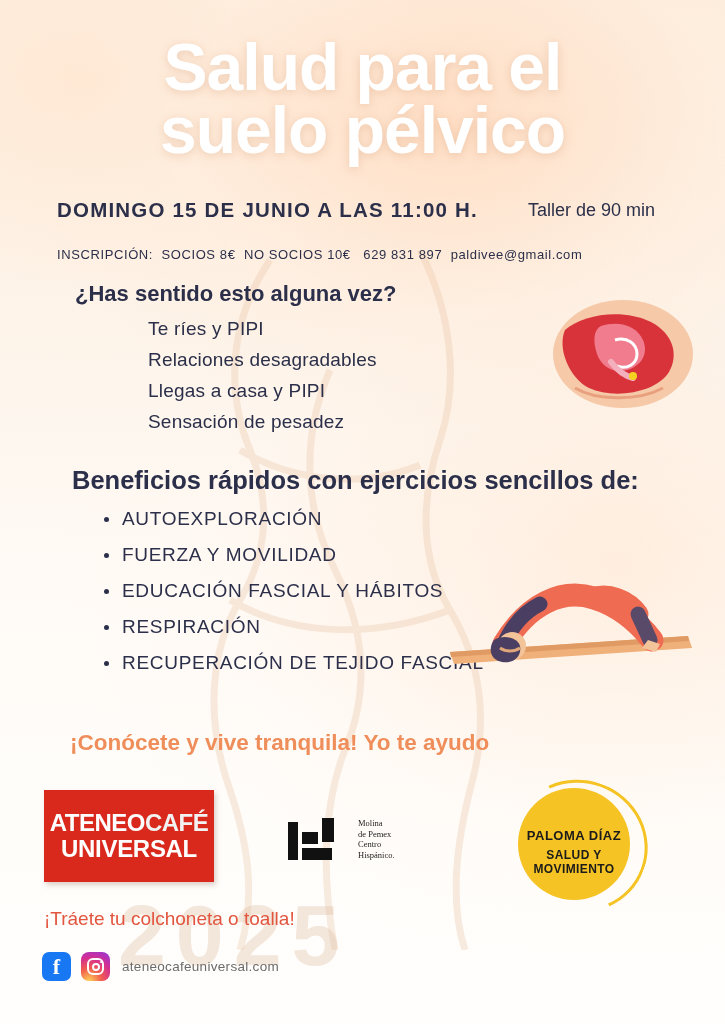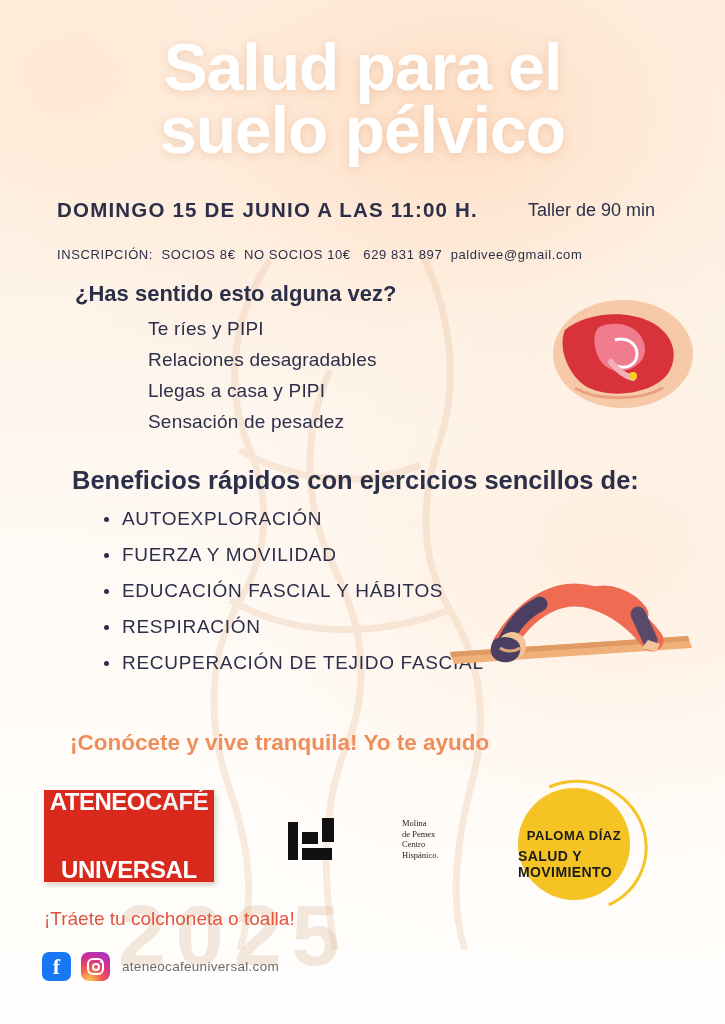--- a/index.html
+++ b/index.html
@@ -162,21 +162,21 @@
     position: absolute;
     left: 44px;
     top: 790px;
     width: 170px;
     height: 92px;
     background: #d9291c;
     box-shadow: 2px 3px 5px rgba(120,70,50,0.25);
     color: #ffffff;
     display: flex;
     flex-direction: column;
-    justify-content: space-between;
+    justify-content: center;
     align-items: center;
     line-height: 1.0;
   }
   .ateneo-line1 {
     font-size: 24px;
     font-weight: bold;
     letter-spacing: -0.5px;
   }
   .ateneo-line1 .cafe { color: #f2f2f2; font-weight: bold; }
   .ateneo-line2 {
@@ -202,21 +202,20 @@
     height: 42px;
   }
   .molina-text {
     position: absolute;
     left: 70px;
     top: 0px;
     font-family: "Liberation Serif", serif;
     font-size: 8.5px;
     line-height: 1.25;
     color: #1d1d1d;
-    margin-left: 44px;
   }
 
   
   .paloma-logo {
     position: absolute;
     left: 504px;
     top: 782px;
     width: 162px;
     height: 118px;
   }
@@ -250,21 +249,22 @@
     font-size: 13px;
     font-weight: bold;
     letter-spacing: 0.5px;
     color: #1b1b1b;
   }
   .paloma-sub {
     position: absolute;
     left: 14px;
     top: 66px;
     width: 112px;
-    font-size: 14px;
+    text-align: center;
+    font-size: 12px;
     font-weight: bold;
     letter-spacing: 0.4px;
     color: #1b1b1b;
   }
 
   .bring-mat {
     position: absolute;
     left: 44px;
     top: 908px;
     font-size: 19px;

